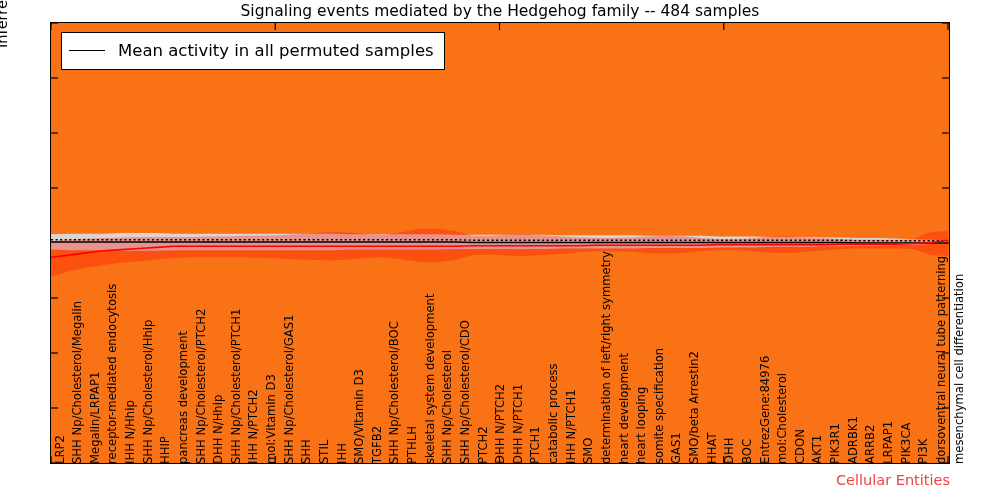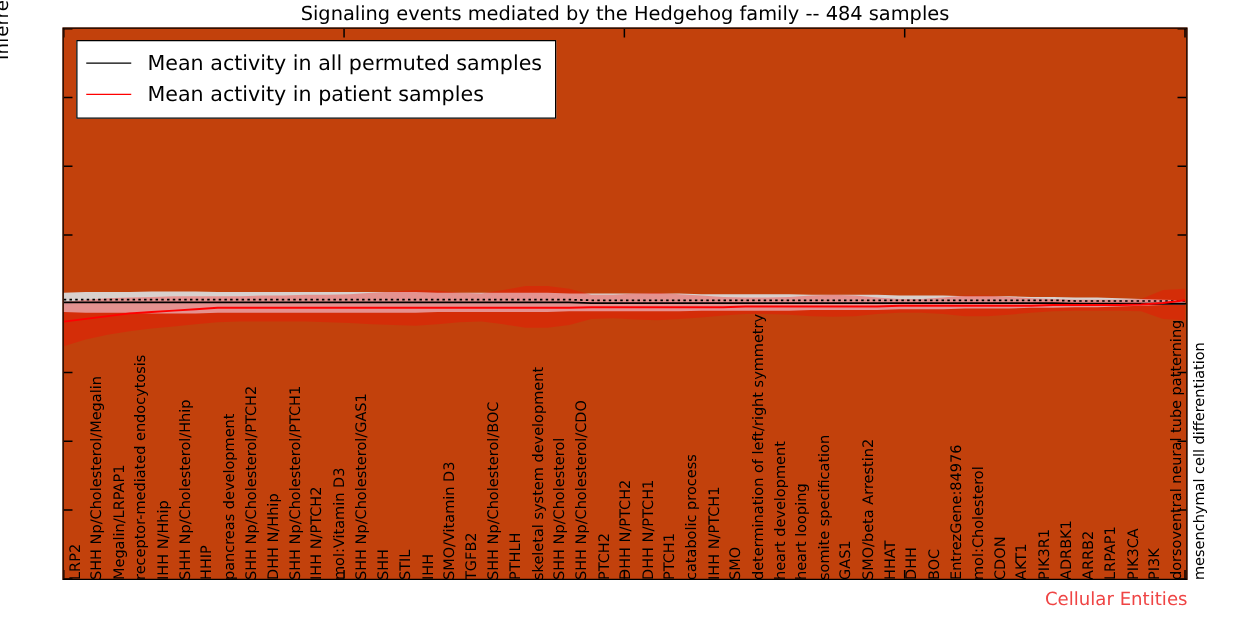--- a/index.html
+++ b/index.html
@@ -7,21 +7,21 @@
   #root{position:relative;width:1000px;height:500px;}
 
   #title{
     position:absolute;left:50px;top:2px;width:900px;
     text-align:center;font-size:15.5px;color:#000;
     white-space:nowrap;
   }
 
   #plot{
     position:absolute;left:50px;top:22px;width:900px;height:442px;
-    border:1.3px solid #000;box-sizing:border-box;background:#c2410c;
+    border:1.3px solid #000;box-sizing:border-box;background:#f97316;
   }
   #plotsvg{position:absolute;left:0;top:0;width:100%;height:100%;}
   #ylabels{position:absolute;left:0;top:22px;width:0;height:442px;}
 
   #ytitle{
     position:absolute;left:-6px;top:120px;width:260px;
     font-size:14.5px;color:#000;text-align:center;
     transform:rotate(-90deg);transform-origin:left top;
     white-space:nowrap;
   }
@@ -94,24 +94,20 @@
       <path id="lineBlack" fill="none" stroke="#000000" stroke-width="1.5" d="M0.00 219.90 L17.63 219.90 L35.25 219.90 L52.88 219.90 L70.51 219.90 L88.14 219.90 L105.76 219.90 L123.39 219.90 L141.02 219.90 L158.65 219.90 L176.27 219.90 L193.90 219.90 L211.53 219.90 L229.16 219.90 L246.78 219.90 L264.41 219.90 L282.04 219.90 L299.67 219.90 L317.29 219.90 L334.92 219.90 L352.55 219.90 L370.18 219.90 L387.80 219.90 L405.43 219.90 L423.06 220.45 L440.69 220.45 L458.31 220.45 L475.94 220.45 L493.57 220.45 L511.20 220.45 L528.82 220.45 L546.45 220.45 L564.08 220.45 L581.71 220.45 L599.33 220.45 L616.96 220.45 L634.59 220.45 L652.22 220.45 L669.84 220.45 L687.47 220.45 L705.10 220.45 L722.73 220.45 L740.35 220.45 L757.98 220.45 L775.61 220.45 L793.24 220.45 L810.86 221.00 L828.49 221.00 L846.12 221.00 L863.75 221.00 L881.37 221.00 L899.00 221.00"></path>
       <path id="lineDotted" fill="none" stroke="#000000" stroke-width="1.4" stroke-dasharray="2,2.6" d="M0.00 217.69 L17.63 217.69 L35.25 217.69 L52.88 217.69 L70.51 217.69 L88.14 217.69 L105.76 217.69 L123.39 217.69 L141.02 217.69 L158.65 217.69 L176.27 217.69 L193.90 217.69 L211.53 217.69 L229.16 217.69 L246.78 217.69 L264.41 217.69 L282.04 217.69 L299.67 217.69 L317.29 217.69 L334.92 217.69 L352.55 217.69 L370.18 217.69 L387.80 217.69 L405.43 217.69 L423.06 218.24 L440.69 218.24 L458.31 218.24 L475.94 218.24 L493.57 218.24 L511.20 218.24 L528.82 218.24 L546.45 218.24 L564.08 218.24 L581.71 218.24 L599.33 218.24 L616.96 218.24 L634.59 218.24 L652.22 218.24 L669.84 218.24 L687.47 218.24 L705.10 218.24 L722.73 218.24 L740.35 218.24 L757.98 218.24 L775.61 218.24 L793.24 218.24 L810.86 218.79 L828.49 218.79 L846.12 218.79 L863.75 218.79 L881.37 218.79 L899.00 218.79"></path>
       <path id="lineRed" fill="none" stroke="#ff0000" stroke-width="1.6" d="M0.00 235.36 L17.63 233.16 L35.25 230.95 L52.88 228.74 L70.51 227.63 L88.14 226.53 L105.76 225.42 L123.39 224.31 L141.02 224.31 L158.65 224.31 L176.27 224.31 L193.90 224.31 L211.53 224.31 L229.16 224.31 L246.78 224.31 L264.41 224.31 L282.04 224.31 L299.67 224.31 L317.29 224.31 L334.92 224.31 L352.55 224.31 L370.18 224.31 L387.80 224.31 L405.43 224.31 L423.06 223.76 L440.69 223.76 L458.31 223.76 L475.94 223.76 L493.57 223.76 L511.20 223.76 L528.82 223.76 L546.45 223.21 L564.08 223.21 L581.71 223.21 L599.33 223.21 L616.96 223.21 L634.59 223.21 L652.22 223.21 L669.84 222.66 L687.47 222.66 L705.10 222.66 L722.73 222.66 L740.35 222.66 L757.98 222.66 L775.61 222.66 L793.24 222.10 L810.86 222.10 L828.49 222.10 L846.12 222.10 L863.75 221.55 L881.37 220.45 L899.00 218.24"></path>
     </svg>
 
     <div id="legend">
       <div class="lrow">
         <span class="lline"></span>
         <span class="ltext">Mean activity in all permuted samples</span>
       </div>
-      <div class="lrow">
-        <span class="lline red"></span>
-        <span class="ltext">Mean activity in patient samples</span>
-      </div>
     </div>
   </div>
 
   <div id="xticklabels">
       <div class="xtl" style="left: 4.5px;">LRP2</div>
       <div class="xtl" style="left: 22.1275px;">SHH Np/Cholesterol/Megalin</div>
       <div class="xtl" style="left: 39.7549px;">Megalin/LRPAP1</div>
       <div class="xtl" style="left: 57.3824px;">receptor-mediated endocytosis</div>
       <div class="xtl" style="left: 75.0098px;">IHH N/Hhip</div>
       <div class="xtl" style="left: 92.6373px;">SHH Np/Cholesterol/Hhip</div>

